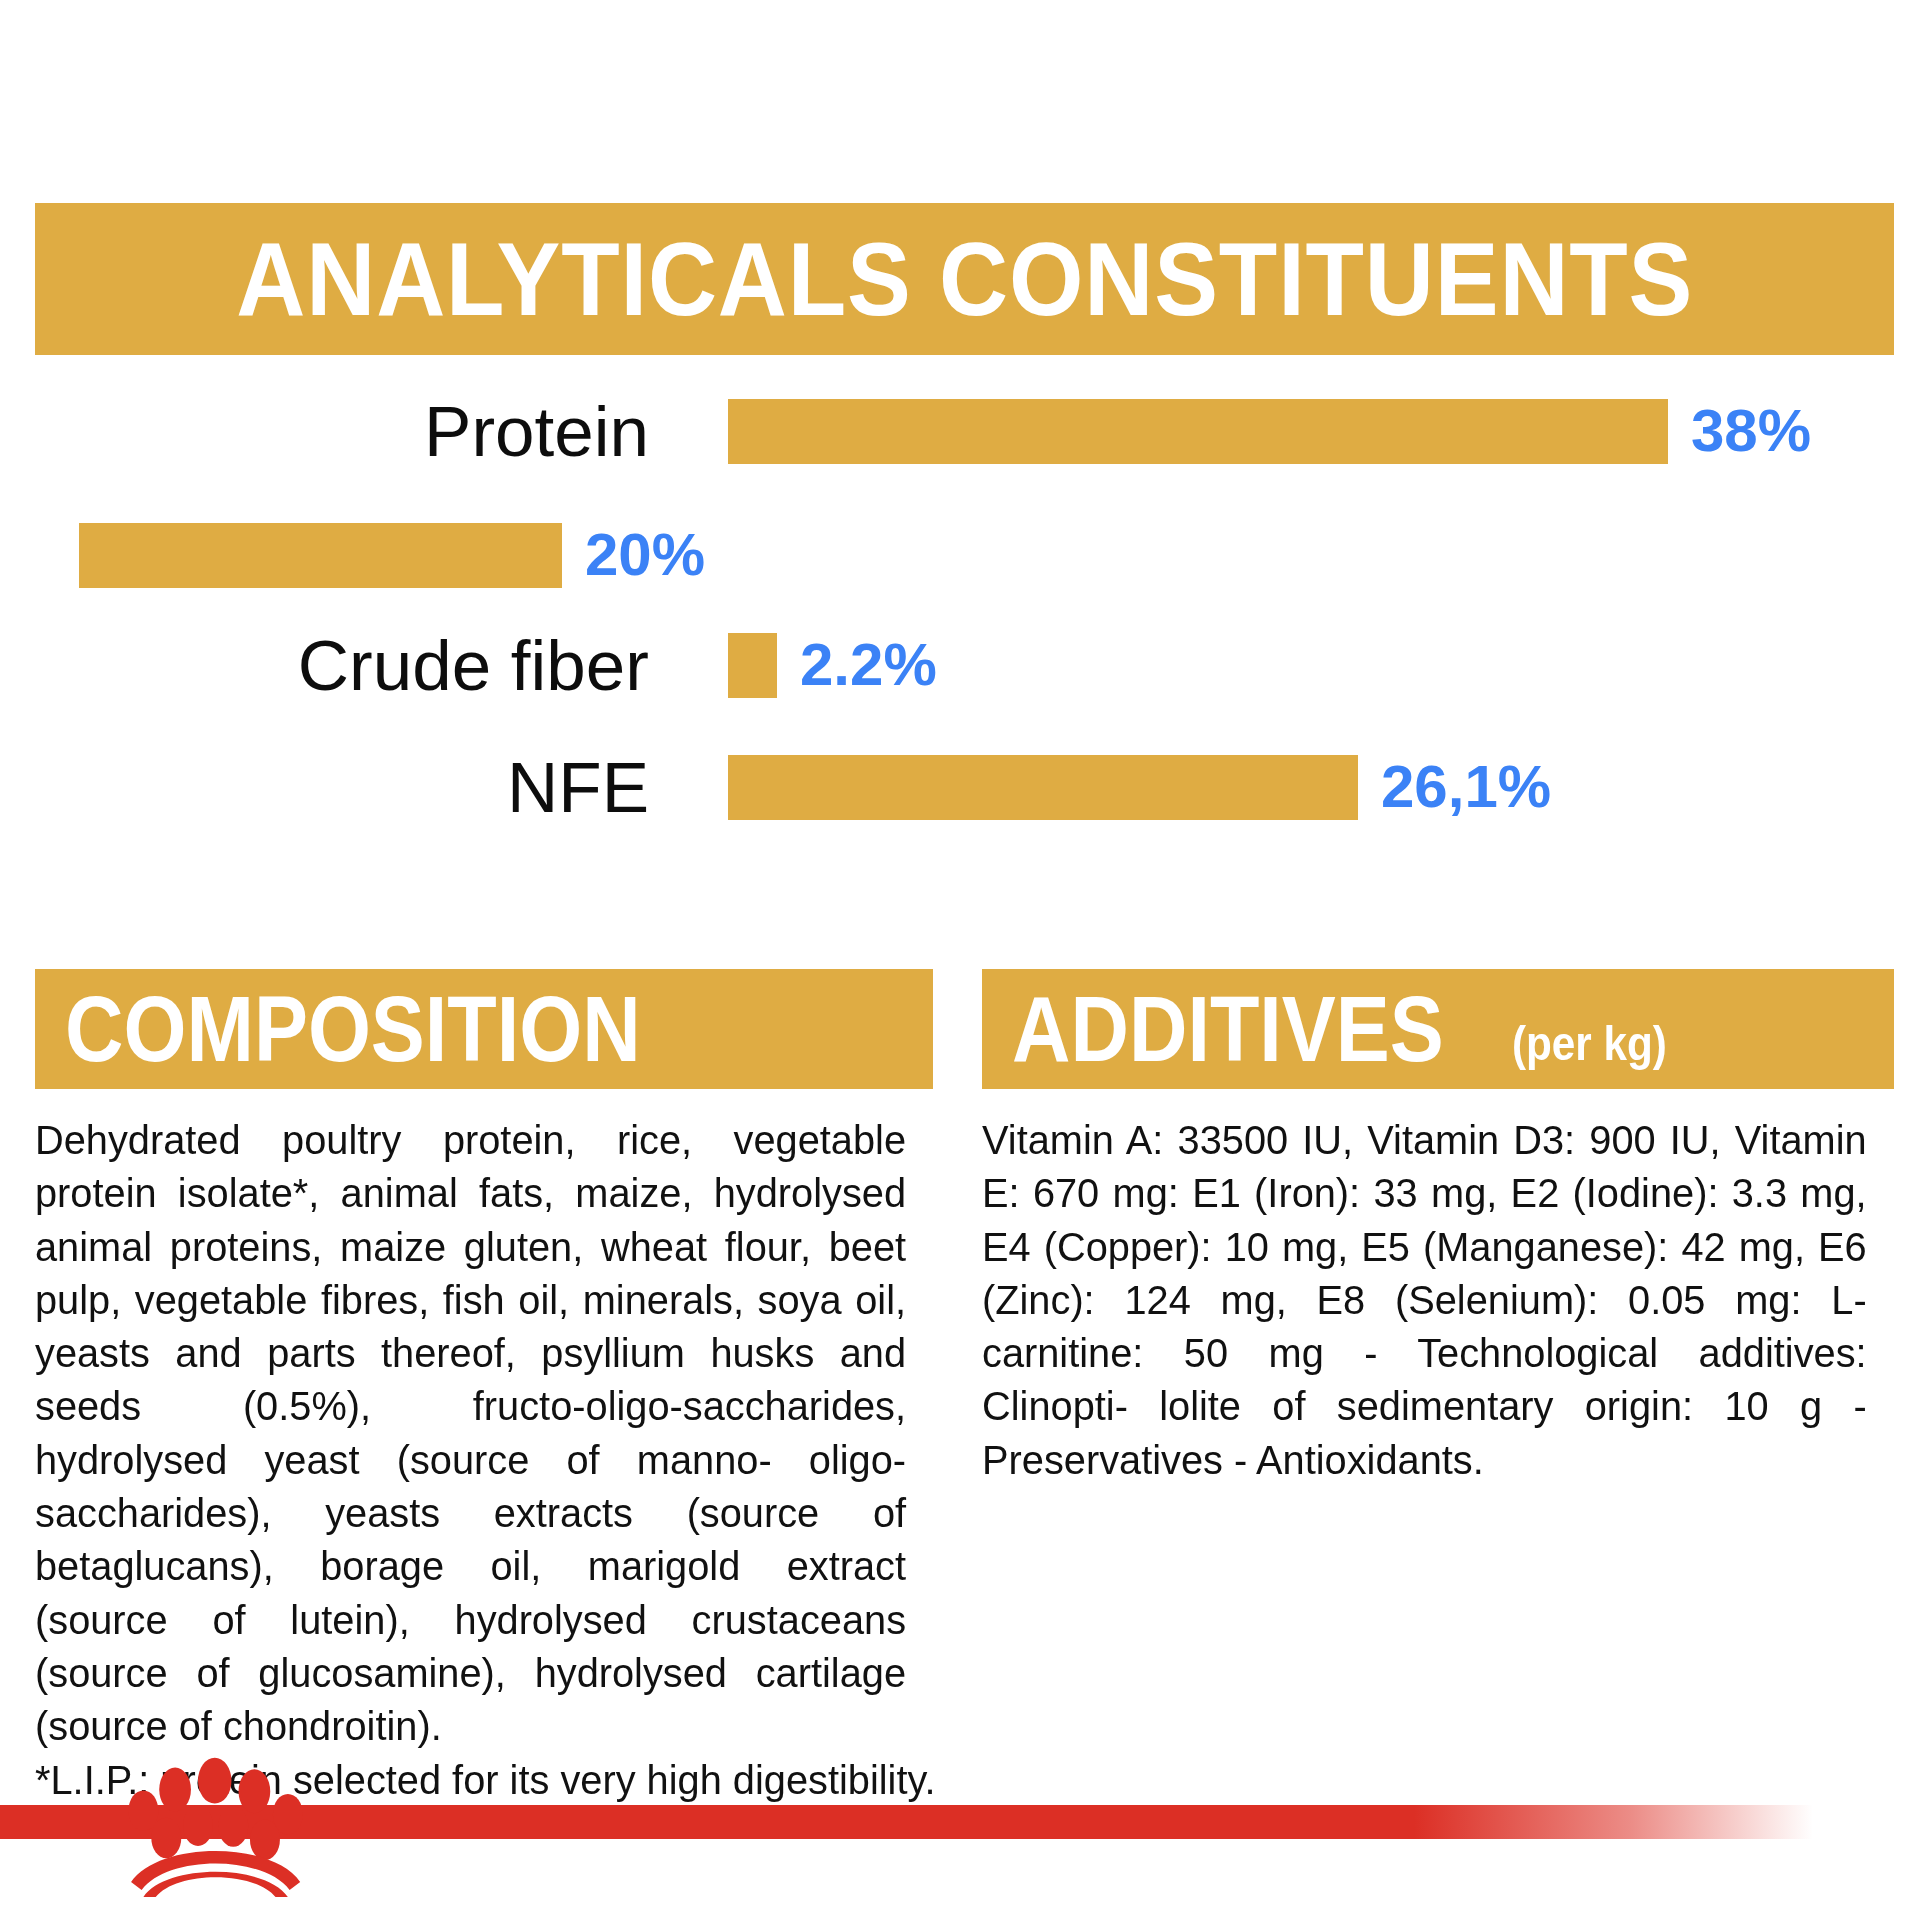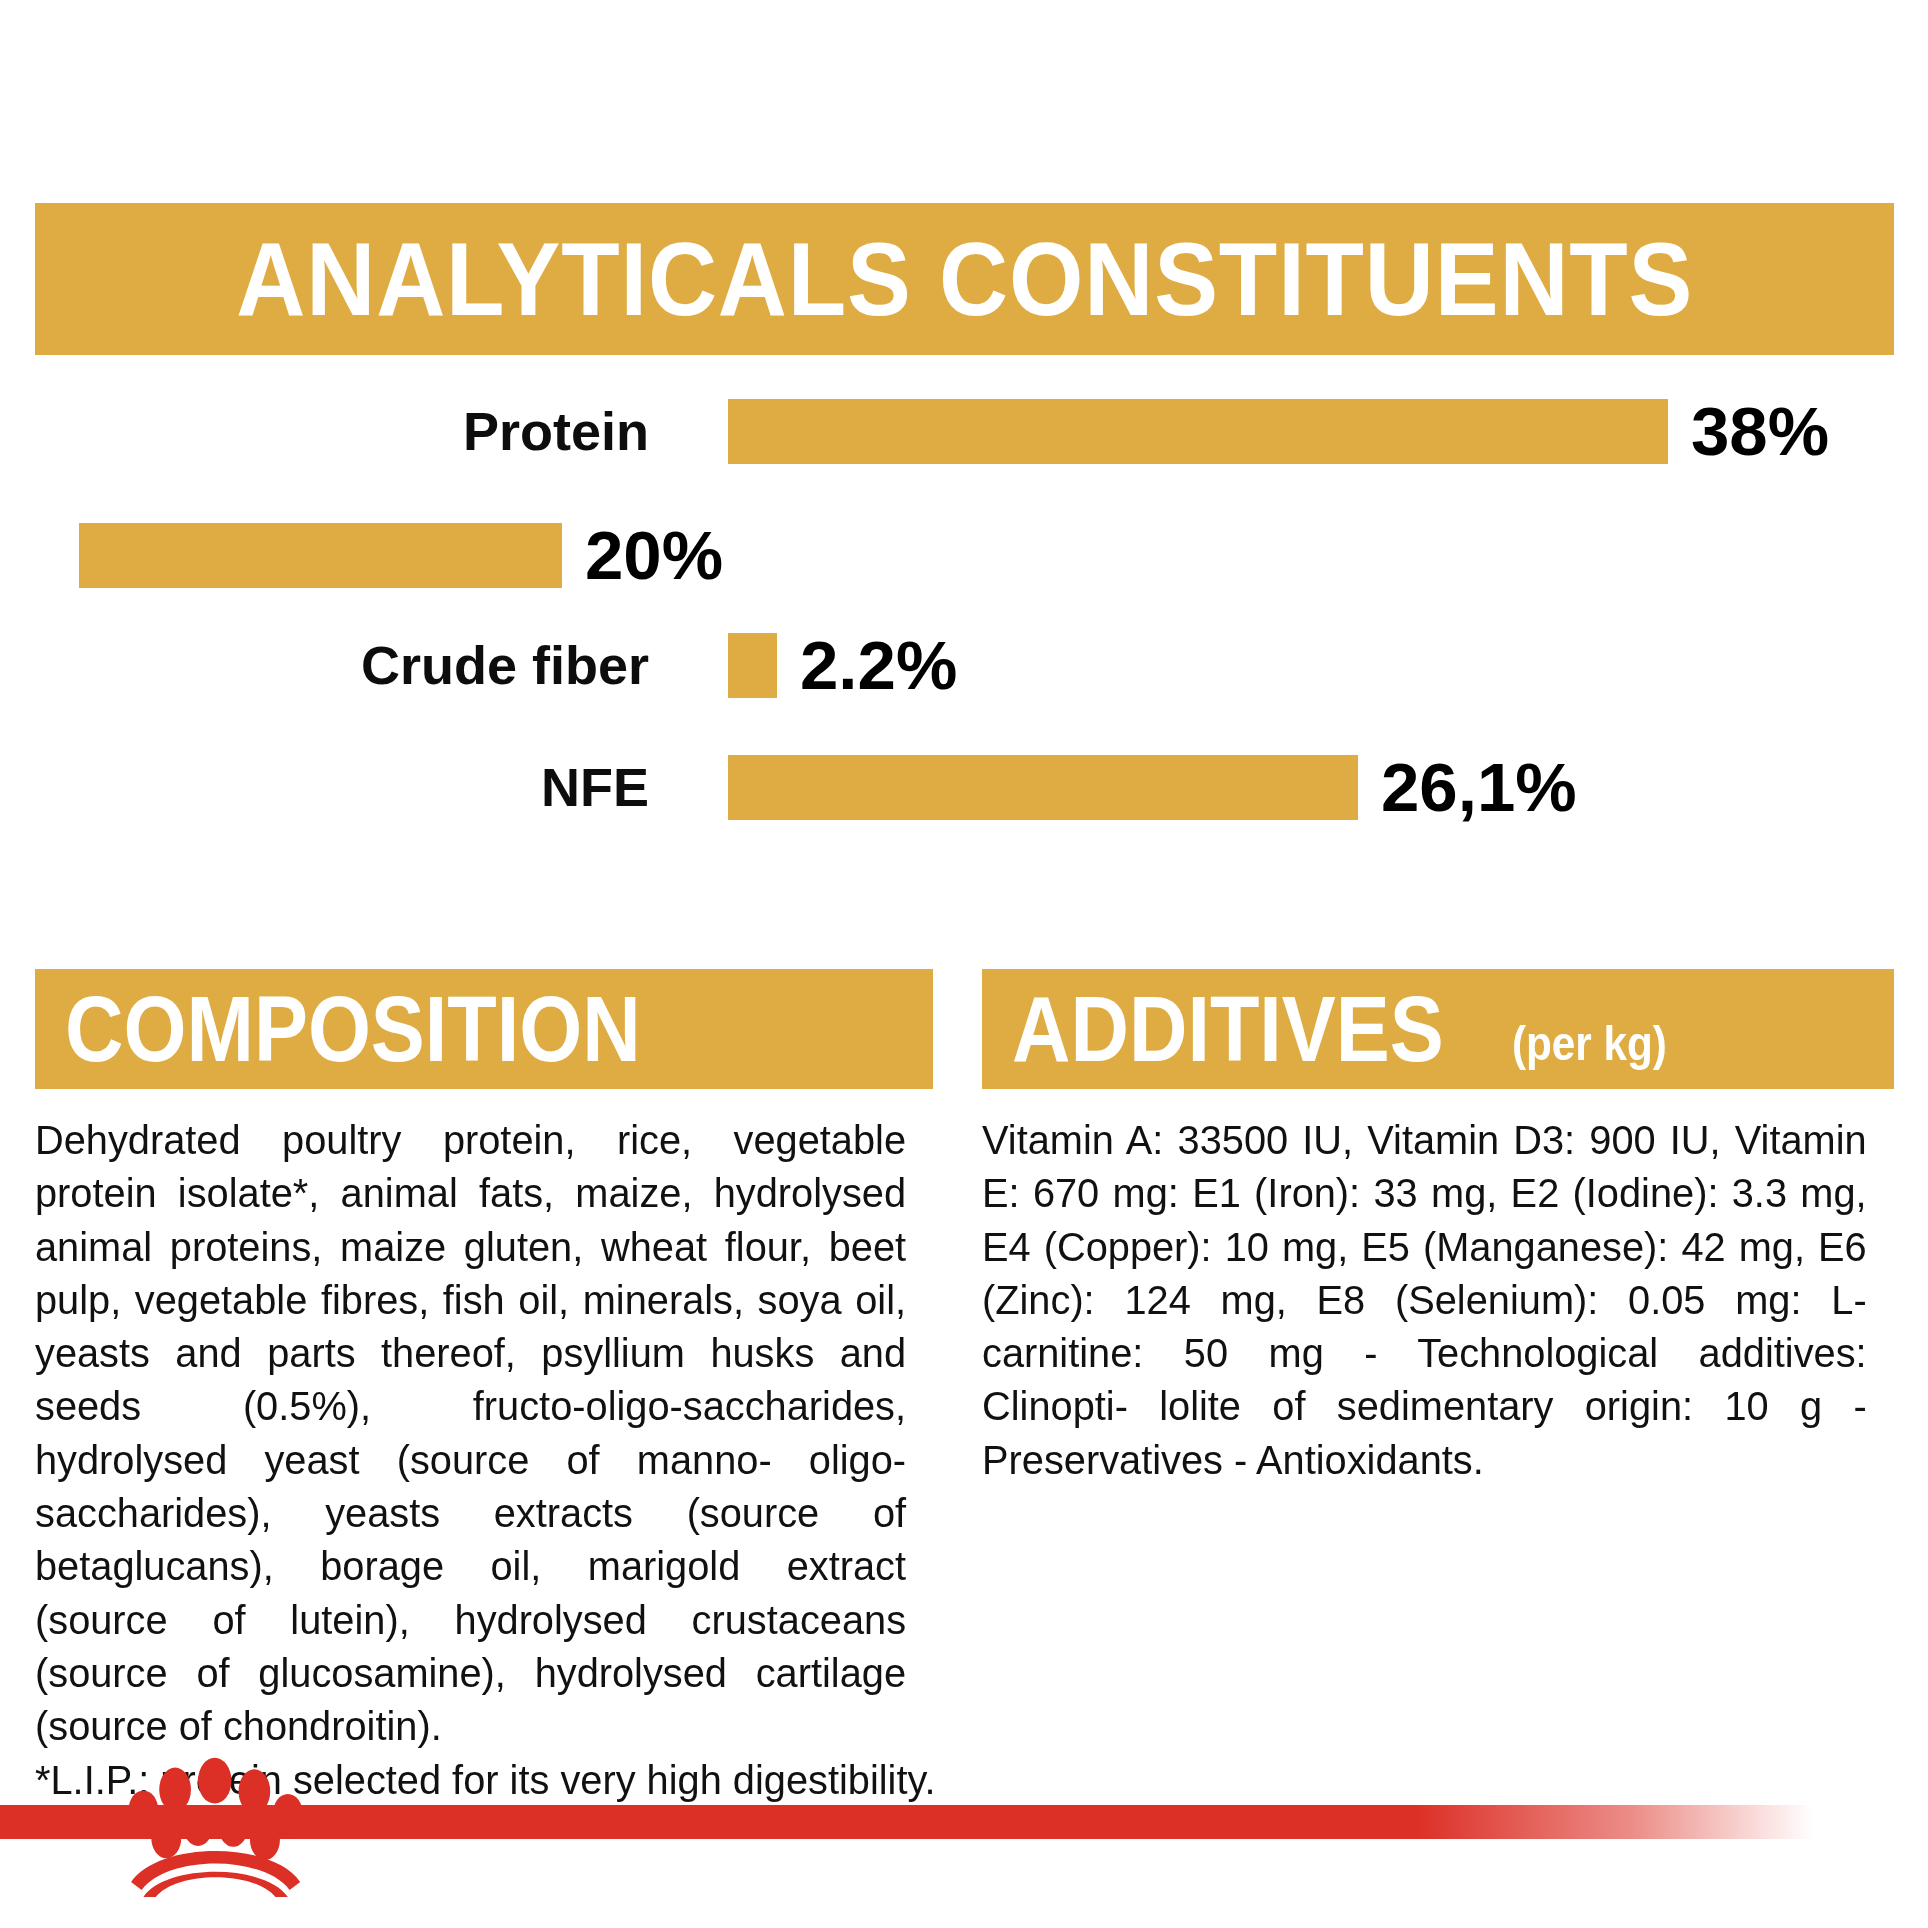--- a/index.html
+++ b/index.html
@@ -55,22 +55,22 @@
     left: 0;
     width: 1929px;
     height: 104px;
     display: flex;
     align-items: center;
   }
   .row-label {
     width: 649px;
     text-align: right;
     font-family: "Liberation Sans", sans-serif;
-    font-weight: bold;
-    font-size: 54px;
+    font-weight: normal;
+    font-size: 71px;
     line-height: 1;
     color: #0d0d0d;
     white-space: nowrap;
     padding-right: 0;
     box-sizing: border-box;
   }
   .bar-area {
     position: relative;
     flex: 1;
     height: 100%;
@@ -78,23 +78,23 @@
     align-items: center;
     margin-left: 79px;
   }
   .bar {
     background: #DFAC43;
     height: 65px;
   }
   .bar-value {
     font-family: "Liberation Sans", sans-serif;
     font-weight: bold;
-    font-size: 69px;
-    line-height: 1;
-    color: #000000;
+    font-size: 60px;
+    line-height: 1;
+    color: #3b82f6;
     margin-left: 23px;
     white-space: nowrap;
   }
 
   
   .col {
     position: absolute;
     top: 969px;
   }
   .col-left  { left: 35px;   width: 898px; }

